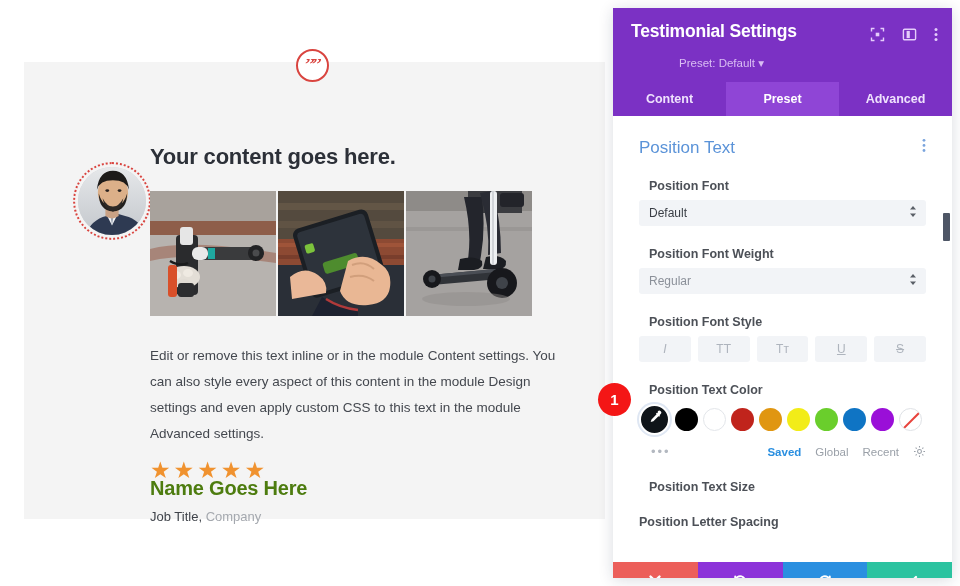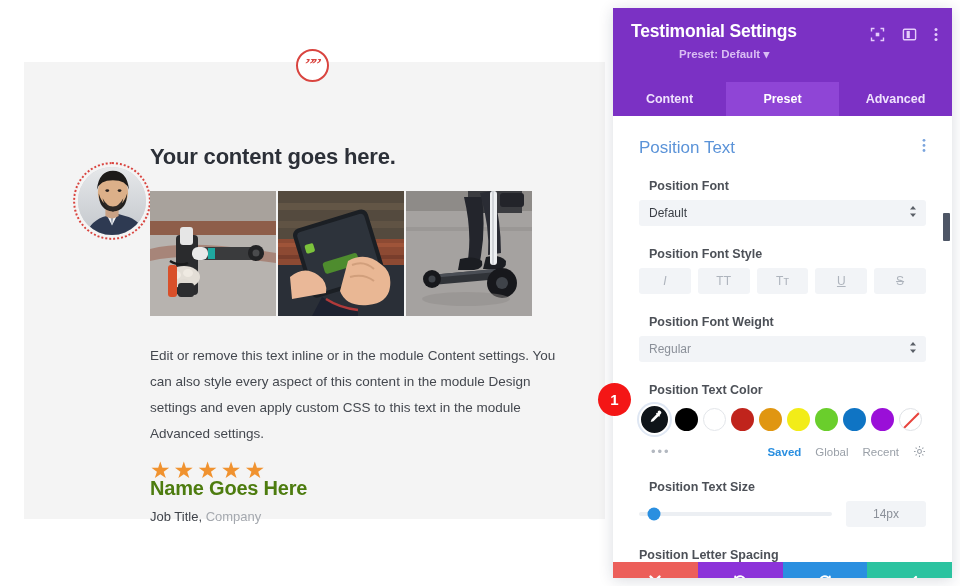--- a/index.html
+++ b/index.html
@@ -72,21 +72,21 @@
   #settings-panel {
     position: absolute; left: 613px; top: 8px;
     width: 339px; height: 570px;
     background: #eab308;
     box-shadow: 0 2px 14px rgba(20,30,60,0.16);
     overflow: hidden;
   }
 
   #panel-header { background: #7b31c4; padding: 13px 18px 0 18px; height: 74px; }
   #panel-title { color: #ffffff; font-size: 17.5px; font-weight: bold; letter-spacing: -0.2px; }
-  #panel-preset { color: #d9bdf3; font-size: 11.5px; font-weight: bold; margin-top: 5px; padding-left: 48px; }
+  #panel-preset { color: #d9bdf3; font-size: 11.5px; font-weight: normal; margin-top: 14px; padding-left: 48px; }
   #panel-header-icons { position: absolute; right: 14px; top: 19px; display: flex; align-items: center; gap: 17px; }
   .hdr-icon { color: #e5cdfb; display: flex; align-items: center; cursor: pointer; }
 
   #panel-tabs { display: flex; background: #7b31c4; height: 34px; }
   .panel-tab {
     flex: 1; display: flex; align-items: center; justify-content: center;
     color: #efe2fd; font-size: 12.5px; font-weight: bold; cursor: pointer;
   }
   .panel-tab.active { background: #8f45d6; color: #ffffff; }
 
@@ -393,40 +393,40 @@
           <span class="sel-arrows">
             <svg width="8" height="12" viewBox="0 0 8 12" fill="currentColor">
               <path d="M4 0.5 L7 4 H1 Z"></path>
                 <path d="M4 11.5 L1 8 H7 Z"></path>
             </svg>
           </span>
         </div>
       </div>
 
       <div class="field-group">
-        <div class="field-label">Position Font Style</div>
-        <div id="font-style-row">
-          <div class="style-btn" style="font-style:italic">I</div>
-          <div class="style-btn">TT</div>
-          <div class="style-btn">Tᴛ</div>
-          <div class="style-btn" style="text-decoration:underline">U</div>
-          <div class="style-btn" style="text-decoration:line-through">S</div>
-        </div>
-      </div>
-
-      <div class="field-group">
         <div class="field-label">Position Font Weight</div>
         <div class="select-box muted">
           <span>Regular</span>
           <span class="sel-arrows">
             <svg width="8" height="12" viewBox="0 0 8 12" fill="currentColor">
               <path d="M4 0.5 L7 4 H1 Z"></path>
                 <path d="M4 11.5 L1 8 H7 Z"></path>
             </svg>
           </span>
+        </div>
+      </div>
+
+      <div class="field-group">
+        <div class="field-label">Position Font Style</div>
+        <div id="font-style-row">
+          <div class="style-btn" style="font-style:italic">I</div>
+          <div class="style-btn">TT</div>
+          <div class="style-btn">Tᴛ</div>
+          <div class="style-btn" style="text-decoration:underline">U</div>
+          <div class="style-btn" style="text-decoration:line-through">S</div>
         </div>
       </div>
 
       <div class="field-group">
         <div class="field-label">Position Text Color</div>
 
         <div id="swatch-row">
           <div class="eyedrop-wrap">
             <span>
               <svg width="15" height="15" viewBox="0 0 16 16" fill="#ffffff">
@@ -456,26 +456,20 @@
                 <circle cx="8" cy="8" r="2.4"></circle>
                 <path d="M8 1.2v2M8 12.8v2M1.2 8h2M12.8 8h2M3.2 3.2l1.4 1.4M11.4 11.4l1.4 1.4M12.8 3.2l-1.4 1.4M4.6 11.4l-1.4 1.4"></path>
               </svg>
             </span>
           </div>
         </div>
       </div>
 
       <div class="field-group">
         <div class="field-label">Position Text Size</div>
-        <div id="size-row">
-          <div class="range-track">
-            <div class="range-thumb"></div>
-          </div>
-          <div class="size-input">14px</div>
-        </div>
       </div>
 
       <div id="next-label">Position Letter Spacing</div>
 
       <div id="panel-scrollbar">
         <div class="thumb"></div>
       </div>
     </div>
 
     <div id="action-bar">

